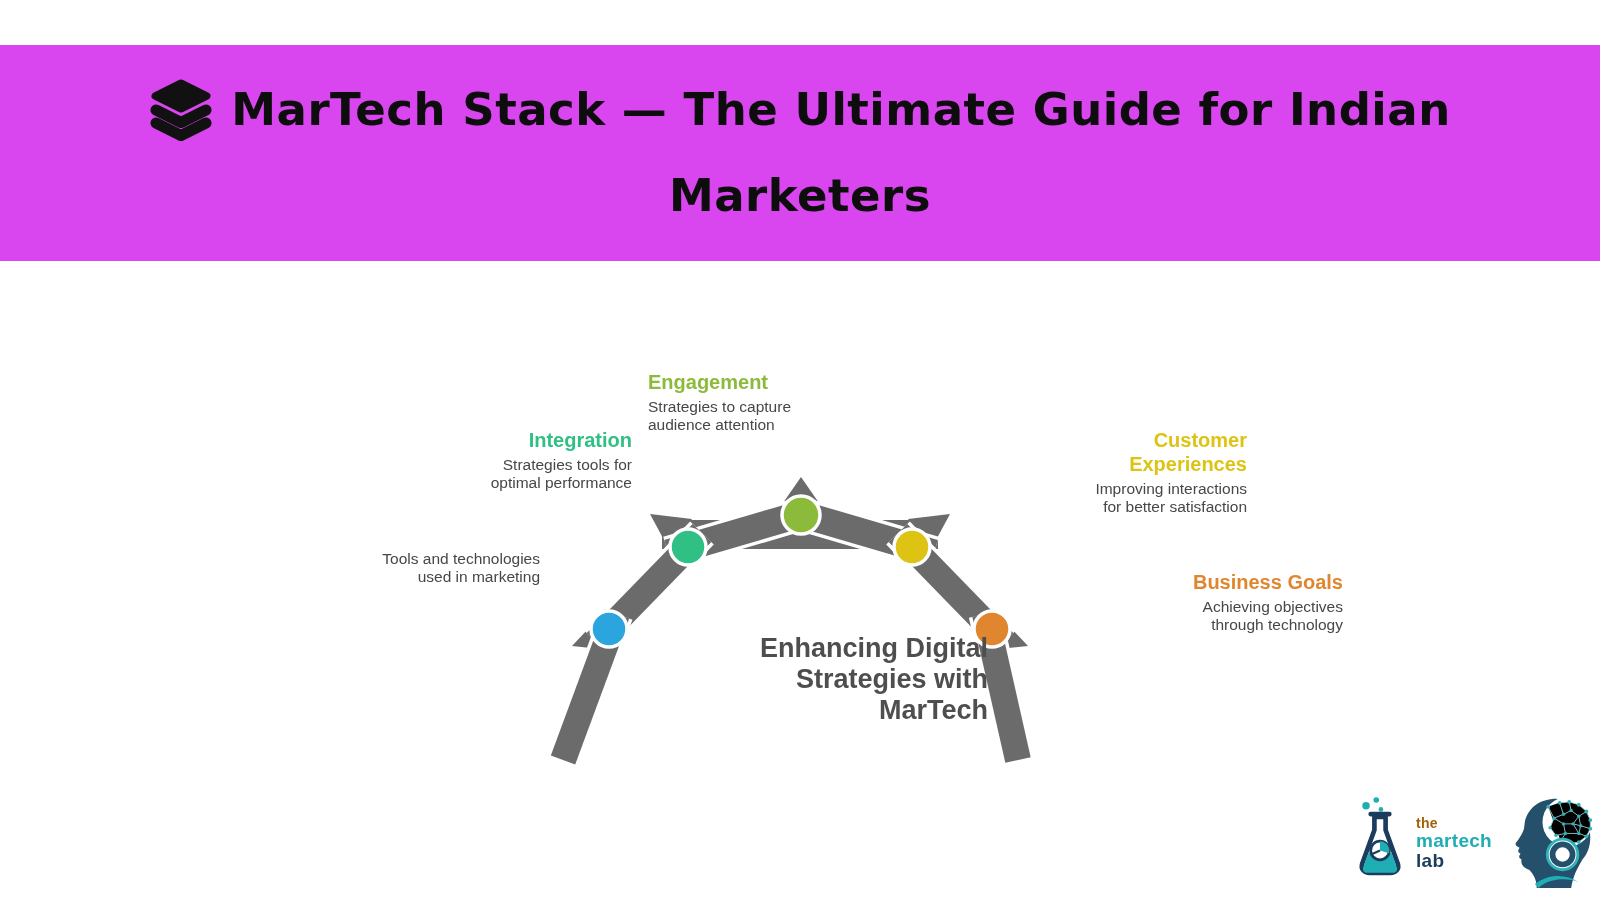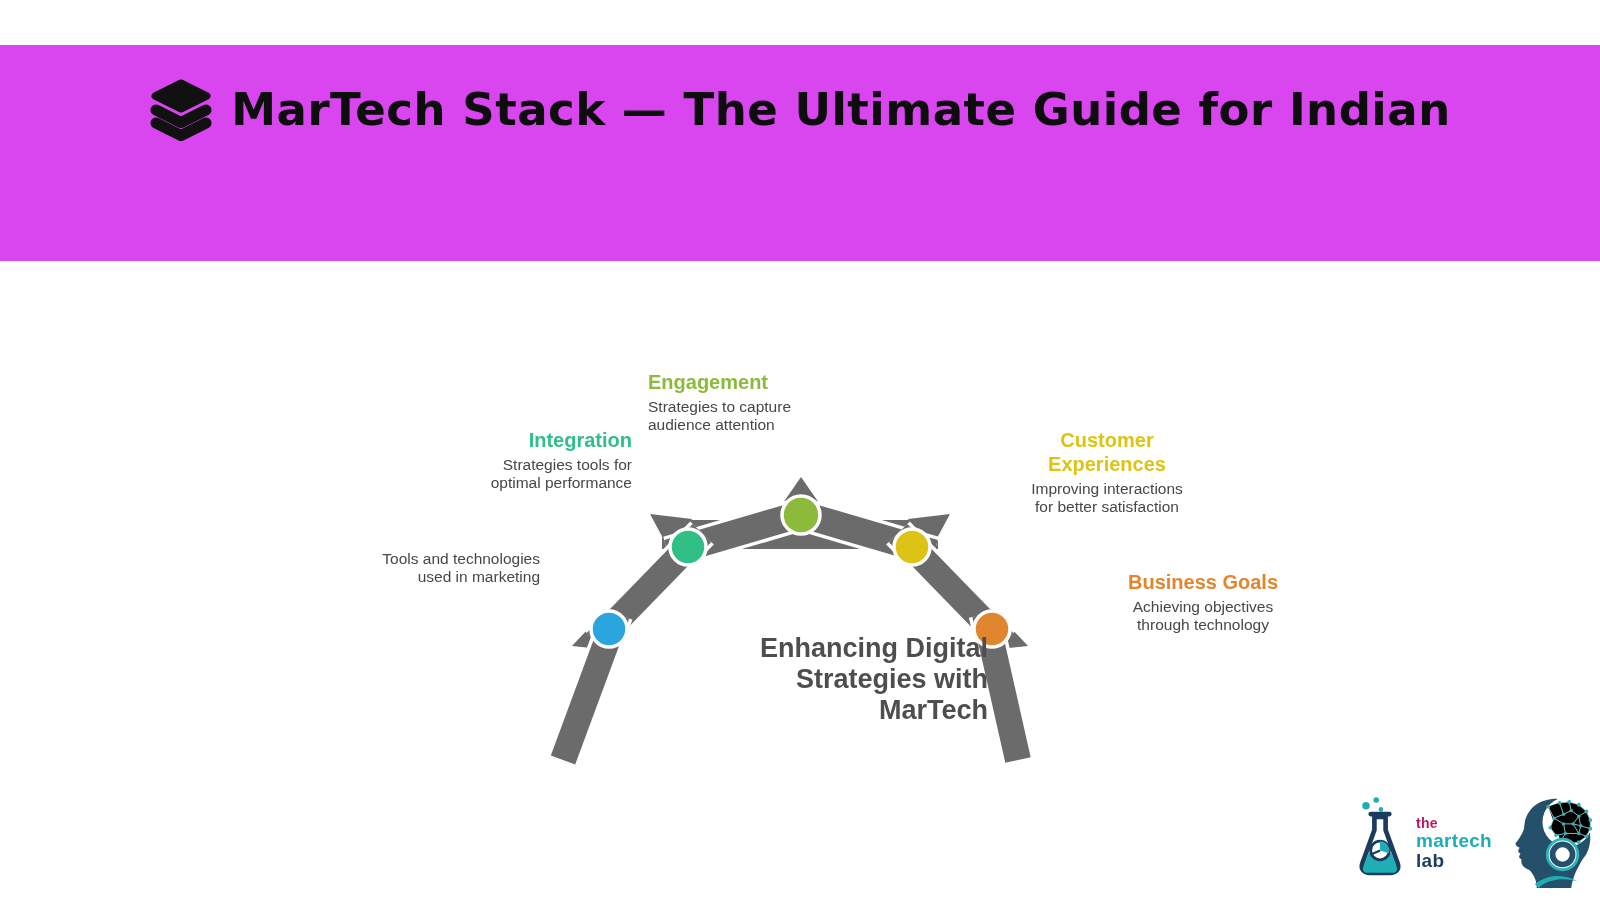--- a/index.html
+++ b/index.html
@@ -12,21 +12,21 @@
   .title-wrap{
     text-align:center;padding-top:30px;
     font-family:"DejaVu Sans",sans-serif;font-weight:bold;
     font-size:45px;line-height:70px;color:#0d0d0d;letter-spacing:.5px;
   }
   .title-line1{display:inline-flex;align-items:center;gap:18px;}
   .stack-icon{width:64px;height:62px;flex:0 0 auto;}
   
   .node-label{position:absolute;}
   .align-right{text-align:right;}
-  .align-left{text-align:center;}
+  .align-left{text-align:right;}
   .align-center{text-align:left;}
   .node-title{font-weight:bold;font-size:20px;line-height:24px;}
   .node-desc{margin-top:4px;font-size:15.5px;line-height:18px;color:#474747;}
   .center-text{
     position:absolute;left:588px;top:633px;width:400px;text-align:right;
     font-weight:bold;font-size:27px;line-height:31px;color:#4e4e4e;
   }
   .arch-svg{position:absolute;left:0;top:0;width:1600px;height:900px;}
   
   .brand{position:absolute;left:1352px;top:793px;height:100px;display:flex;align-items:center;gap:8px;}
@@ -41,20 +41,21 @@
 <div class="band" style="background:#d946ef;">
   <div class="title-wrap">
     <div class="title-line1">
       <svg class="stack-icon" viewBox="0 0 64 62">
         <path d="M32 4 L58 17 L32 30 L6 17 Z" fill="#111" stroke="#111" stroke-width="7" stroke-linejoin="round"></path>
         <path d="M7 31 L32 43.5 L57 31" fill="none" stroke="#111" stroke-width="11" stroke-linecap="round" stroke-linejoin="round"></path>
         <path d="M7 44 L32 56.5 L57 44" fill="none" stroke="#111" stroke-width="11" stroke-linecap="round" stroke-linejoin="round"></path>
       </svg>
       <span>MarTech Stack — The Ultimate Guide for Indian</span>
     </div>
+    <div>Marketers</div>
   </div>
 </div>
 
 <svg class="arch-svg" viewBox="0 0 1600 900">
 
   <g>
     <polygon points="572,646 604,612 610,650" fill="#6b6b6b"></polygon>
     <polygon points="650,514 692,519 671,553" fill="#6b6b6b"></polygon>
     <polygon points="801,477 776,513 826,513" fill="#6b6b6b"></polygon>
     <polygon points="950,514 908,519 929,553" fill="#6b6b6b"></polygon>
@@ -151,21 +152,21 @@
     <circle cx="26" cy="4" r="3" fill="#1eaeb4"></circle>
     <circle cx="31" cy="14" r="2.5" fill="#1eaeb4"></circle>
     <path d="M24 22 h12 v14 l13 36 c2 6 -2 10 -8 10 H19 c-6 0 -10 -4 -8 -10 l13 -36 z" fill="#ffffff" stroke="#1c3c5e" stroke-width="5" stroke-linejoin="round"></path>
     <path d="M17.5 61 l-5.5 15 c-1.2 3.5 1 6 4.5 6 h27 c3.5 0 5.7 -2.5 4.5 -6 l-5.5 -15 z" fill="#1eaeb4"></path>
     <path d="M20 19 h20" stroke="#1c3c5e" stroke-width="5" stroke-linecap="round"></path>
     <circle cx="30" cy="58" r="10" fill="#ffffff" stroke="#1c3c5e" stroke-width="3"></circle>
     <path d="M30 58 L30 48 A10 10 0 0 1 39.5 61 Z" fill="#1eaeb4"></path>
     <path d="M30 58 L21 62" stroke="#1c3c5e" stroke-width="2.5"></path>
   </svg>
   <div class="brand-text">
-    <span class="brand-the" style="color:#be185d">the</span>
+    <span class="brand-the" style="color:#a16207">the</span>
     <span class="brand-martech" style="color:#1eaeb4">martech</span>
     <span class="brand-lab" style="color:#1c3c5e">lab</span>
   </div>
   <svg width="86" height="96" viewBox="0 0 90 100" style="margin-left:10px">
     <path d="M44 4 C26 6 16 18 15 32 C15 36 13 40 9 46 L6 50 C5 53 8 54 10 55 C8 58 8 60 11 61 C9 64 9 66 12 67 C11 72 14 76 20 78 C24 82 28 88 28 97 L64 97 C66 85 70 77 76 67 C84 58 86 44 82 32 C76 14 60 2 44 4 Z" fill="#24506b"></path>
     <path d="M26 93 C40 82 58 82 72 91 C60 86 40 87 30 97 Z" fill="#1eaeb4"></path>
     <circle cx="60" cy="28" r="26" fill="#ffffff"></circle>
     <g stroke="#9ad6d8" stroke-width="0.9">
       <path d="M40 12 L52 8 L62 7 L72 10 L80 17 L84 26 L84 35 L80 43 L72 49 L62 51 L53 48"></path>
       <path d="M40 12 L46 24 L56 20 L52 8"></path>

